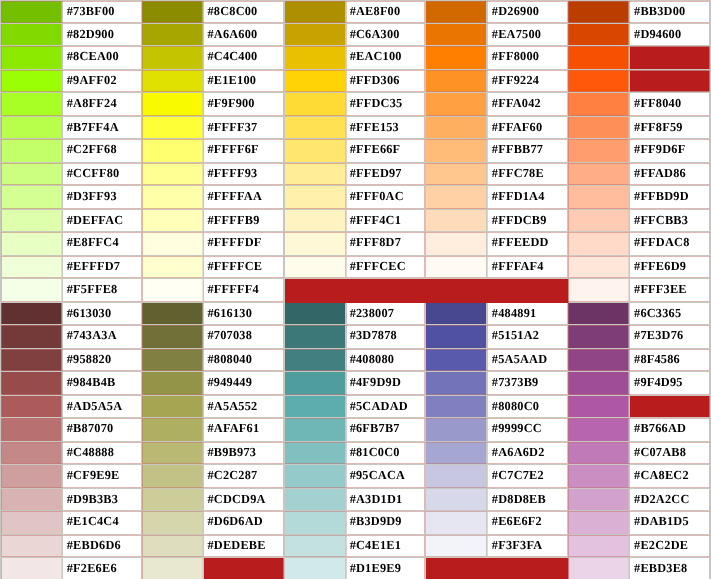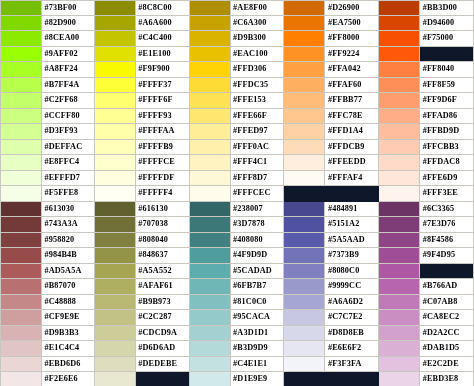--- a/index.html
+++ b/index.html
@@ -10,21 +10,21 @@
   body {
     width: 474px;
     height: 386px;
     overflow: hidden;
     font-family: "Liberation Serif", "DejaVu Serif", serif;
   }
   #palette-page {
     width: 474px;
     height: 386px;
     position: relative;
-    background: #0f172a;
+    background: #b91c1c;
     box-sizing: border-box;
   }
   .palette-block {
     width: 474px;
     display: flex;
     flex-direction: row;
   }
   .palette-column {
     display: flex;
     flex-direction: column;
@@ -164,46 +164,42 @@
         </div>
         <div class="color-row">
           <div class="swatch" style="background-color: rgb(255, 255, 170);"></div>
           <div class="hexlabel">#FFFFAA</div>
         </div>
         <div class="color-row">
           <div class="swatch" style="background-color: rgb(255, 255, 185);"></div>
           <div class="hexlabel">#FFFFB9</div>
         </div>
         <div class="color-row">
+          <div class="swatch" style="background-color: rgb(255, 255, 223);"></div>
+          <div class="hexlabel">#FFFFDF</div>
+        </div>
+        <div class="color-row">
           <div class="swatch" style="background-color: rgb(255, 255, 206);"></div>
           <div class="hexlabel">#FFFFCE</div>
         </div>
         <div class="color-row">
-          <div class="swatch" style="background-color: rgb(255, 255, 223);"></div>
-          <div class="hexlabel">#FFFFDF</div>
-        </div>
-        <div class="color-row">
           <div class="swatch" style="background-color: rgb(255, 255, 244);"></div>
           <div class="hexlabel">#FFFFF4</div>
         </div>
       </div>
       <div class="palette-column">
         <div class="color-row">
           <div class="swatch" style="background-color: rgb(174, 143, 0);"></div>
           <div class="hexlabel">#AE8F00</div>
         </div>
         <div class="color-row">
           <div class="swatch" style="background-color: rgb(198, 163, 0);"></div>
           <div class="hexlabel">#C6A300</div>
         </div>
         <div class="color-row">
-          <div class="swatch" style="background-color: rgb(217, 179, 0);"></div>
-          <div class="hexlabel">#D9B300</div>
-        </div>
-        <div class="color-row">
           <div class="swatch" style="background-color: rgb(234, 193, 0);"></div>
           <div class="hexlabel">#EAC100</div>
         </div>
         <div class="color-row">
           <div class="swatch" style="background-color: rgb(255, 211, 6);"></div>
           <div class="hexlabel">#FFD306</div>
         </div>
         <div class="color-row">
           <div class="swatch" style="background-color: rgb(255, 220, 53);"></div>
           <div class="hexlabel">#FFDC35</div>
@@ -291,21 +287,20 @@
         <div class="color-row">
           <div class="swatch" style="background-color: rgb(187, 61, 0);"></div>
           <div class="hexlabel">#BB3D00</div>
         </div>
         <div class="color-row">
           <div class="swatch" style="background-color: rgb(217, 70, 0);"></div>
           <div class="hexlabel">#D94600</div>
         </div>
         <div class="color-row">
           <div class="swatch" style="background-color: rgb(247, 80, 0);"></div>
-          <div class="hexlabel">#F75000</div>
         </div>
         <div class="color-row">
           <div class="swatch" style="background-color: rgb(255, 88, 9);"></div>
         </div>
         <div class="color-row">
           <div class="swatch" style="background-color: rgb(255, 128, 64);"></div>
           <div class="hexlabel">#FF8040</div>
         </div>
         <div class="color-row">
           <div class="swatch" style="background-color: rgb(255, 143, 89);"></div>
@@ -400,21 +395,21 @@
         <div class="color-row">
           <div class="swatch" style="background-color: rgb(112, 112, 56);"></div>
           <div class="hexlabel">#707038</div>
         </div>
         <div class="color-row">
           <div class="swatch" style="background-color: rgb(128, 128, 64);"></div>
           <div class="hexlabel">#808040</div>
         </div>
         <div class="color-row">
           <div class="swatch" style="background-color: rgb(148, 148, 73);"></div>
-          <div class="hexlabel">#848637</div>
+          <div class="hexlabel">#949449</div>
         </div>
         <div class="color-row">
           <div class="swatch" style="background-color: rgb(165, 165, 82);"></div>
           <div class="hexlabel">#A5A552</div>
         </div>
         <div class="color-row">
           <div class="swatch" style="background-color: rgb(175, 175, 97);"></div>
           <div class="hexlabel">#AFAF61</div>
         </div>
         <div class="color-row">

